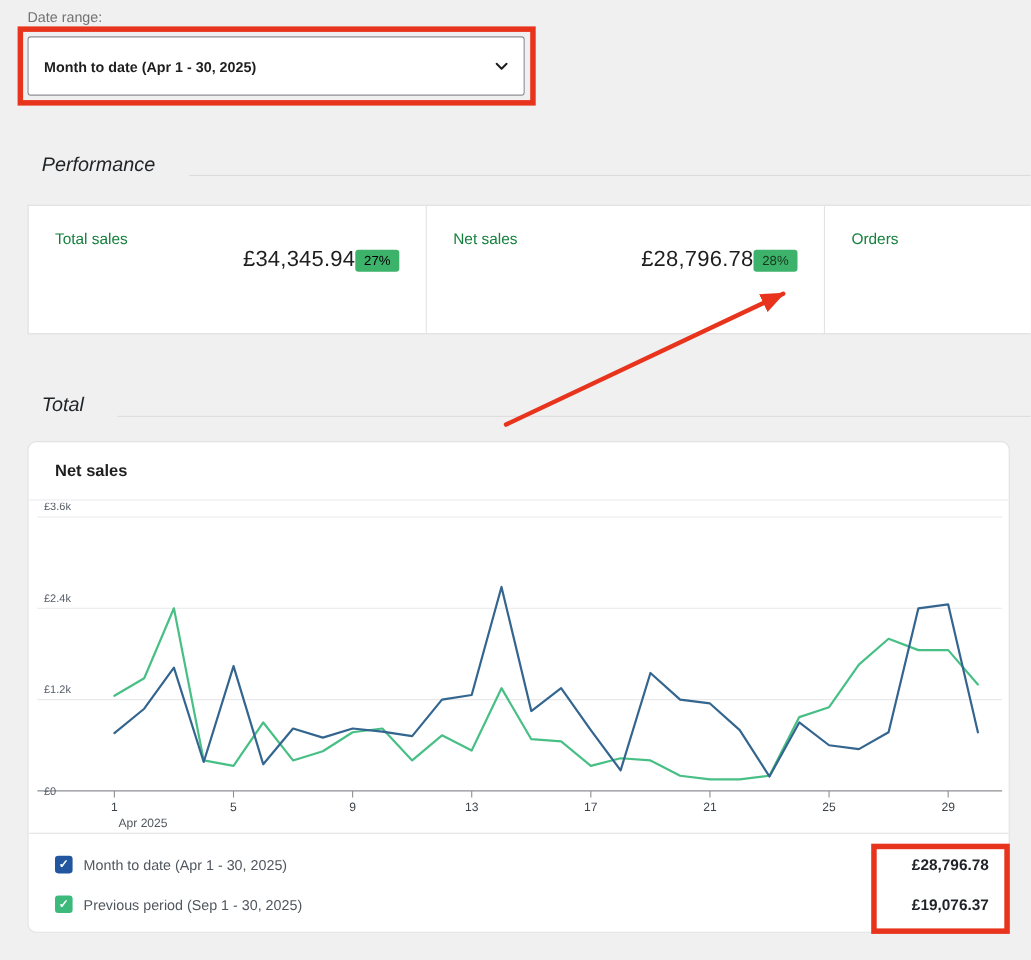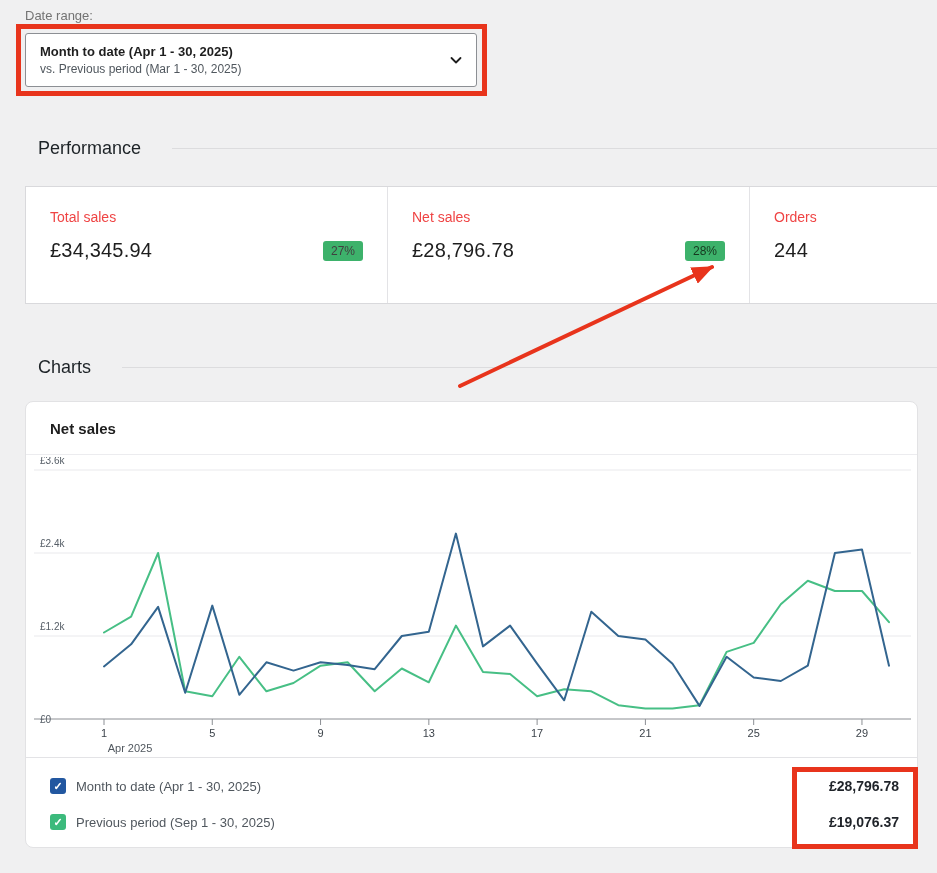--- a/index.html
+++ b/index.html
@@ -22,37 +22,37 @@
     position:absolute; left:25px; top:33px; width:452px; height:54px;
     background:#fff; border:1px solid #8c8f94; border-radius:3px;
     display:flex; align-items:center; padding:0 12px 0 14px; box-sizing:border-box; cursor:pointer;
   }
   .dropdown-text { flex:1; }
   .dropdown-main { font-size:13px; font-weight:700; color:#1e1e1e; }
   .dropdown-sub  { font-size:12px; color:#50575e; margin-top:3px; }
   .chevron svg { display:block; }
 
   
-  .section-header { position:absolute; left:38px; right:0; display:flex; align-items:center;
-                    gap:31px; height:24px; }
+  .section-header { position:absolute; left:38px; right:0; display:flex; align-items:flex-end;
+                    gap:31px; height:24px;font-style:italic; }
   .section-title  { font-size:18px; color:#1d2327; white-space:nowrap; }
   .section-rule   { flex:1; height:1px; background:#dcdcde; }
   #perf-header   { top:136px; }
   #charts-header { top:355px; }
 
   
   .perf-row {
     position:absolute; left:25px; top:186px; width:1086px; height:118px;
     display:flex; background:#fff; border:1px solid #d9d9dc; box-sizing:border-box;
   }
   .perf-card { width:362px; box-sizing:border-box; border-right:1px solid #e3e3e6;
                padding:22px 24px; cursor:pointer; }
   .perf-card:last-child { border-right:none; flex:1; }
-  .perf-label { font-size:14px; color:#ef4444; }
-  .perf-value-row { display:flex; align-items:center; justify-content:space-between; margin-top:14px; }
+  .perf-label { font-size:14px; color:#15803d; }
+  .perf-value-row { display:flex; align-items:center; justify-content:flex-end; }
   .perf-value { font-size:20px; font-weight:500; color:#1e1e1e; letter-spacing:.2px; }
   .delta-badge { font-size:12px; padding:3px 8px; border-radius:3px; }
 
   
   .chart-card {
     position:absolute; left:25px; top:401px; width:893px; height:447px;
     background:#fff; border:1px solid #e2e2e4; border-radius:8px;
     box-sizing:border-box; overflow:hidden;
   }
   .chart-card-header { height:53px; border-bottom:1px solid #ececef; display:flex; align-items:center;
@@ -78,59 +78,58 @@
       <polygon id="arrow-head" points="0,0 22,9 0,18" fill="#e8341c"></polygon>
     </marker>
   </defs>
   <line id="arrow-line" x1="460" y1="386" x2="712" y2="267" stroke="#e8341c" stroke-width="4" stroke-linecap="round" marker-end="url(#arrowhead)"></line>
 </svg>
 
 <div class="date-range-label">Date range:</div>
 <div class="dropdown">
   <div class="dropdown-text">
     <div class="dropdown-main">Month to date (Apr 1 - 30, 2025)</div>
-    <div class="dropdown-sub">vs. Previous period (Mar 1 - 30, 2025)</div>
   </div>
   <span class="chevron">
     <svg width="16" height="16" viewBox="0 0 16 16">
         <path d="M3.5 6 L8 10.5 L12.5 6" fill="none" stroke="#1e1e1e" stroke-width="1.8" stroke-linecap="round" stroke-linejoin="round"></path>
       </svg>
   </span>
 </div>
 
 <div class="section-header" id="perf-header">
   <span class="section-title">Performance</span>
   <span class="section-rule"></span>
 </div>
 
 <div class="perf-row">
   <div class="perf-card">
     <div class="perf-label">Total sales</div>
     <div class="perf-value-row">
       <span class="perf-value">£34,345.94</span>
-      <span class="delta-badge" style="background-color: rgb(61, 178, 107); color: #404040;">27%</span>
+      <span class="delta-badge" style="background-color: rgb(61, 178, 107); color: #000000;">27%</span>
     </div>
   </div>
   <div class="perf-card">
     <div class="perf-label">Net sales</div>
     <div class="perf-value-row">
       <span class="perf-value">£28,796.78</span>
       <span class="delta-badge" style="background-color: rgb(61, 178, 107); color: rgb(22, 56, 31);">28%</span>
     </div>
   </div>
   <div class="perf-card">
     <div class="perf-label">Orders</div>
     <div class="perf-value-row">
       <span class="perf-value">244</span>
     </div>
   </div>
 </div>
 
 <div class="section-header" id="charts-header">
-  <span class="section-title">Charts</span>
+  <span class="section-title">Total</span>
   <span class="section-rule"></span>
 </div>
 
 <div class="chart-card">
   <div class="chart-card-header">
     <span>Net sales</span>
   </div>
   <svg id="chart-svg" width="891" height="300">
       <line x1="8" y1="262" x2="885" y2="262" stroke="#8c8f94" stroke-width="1"></line>
       <text x="14" y="266" font-size="10" fill="#555d66">£0</text>

